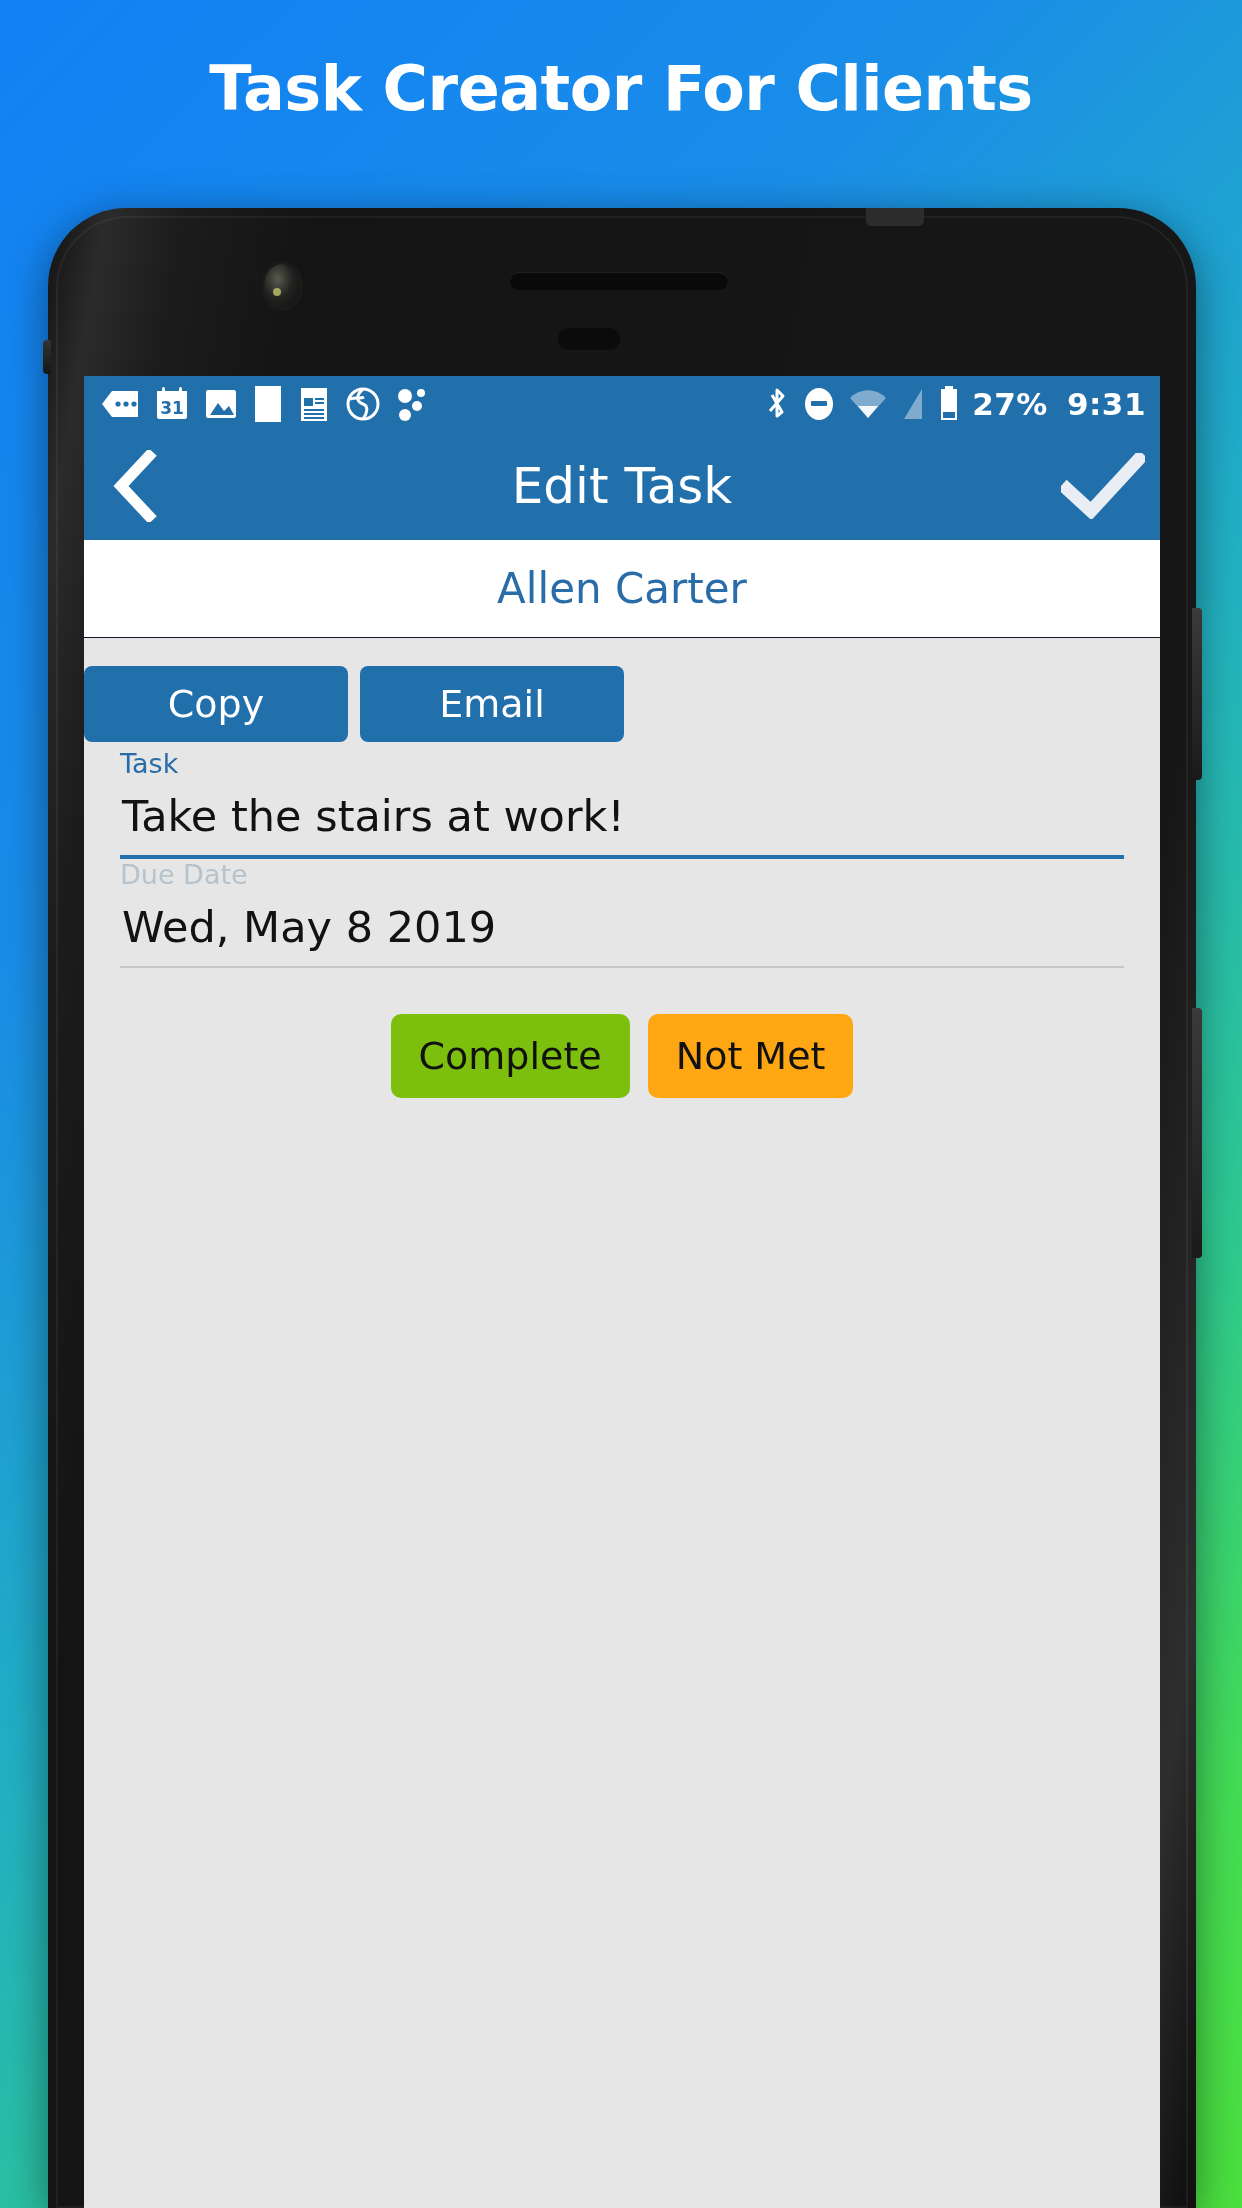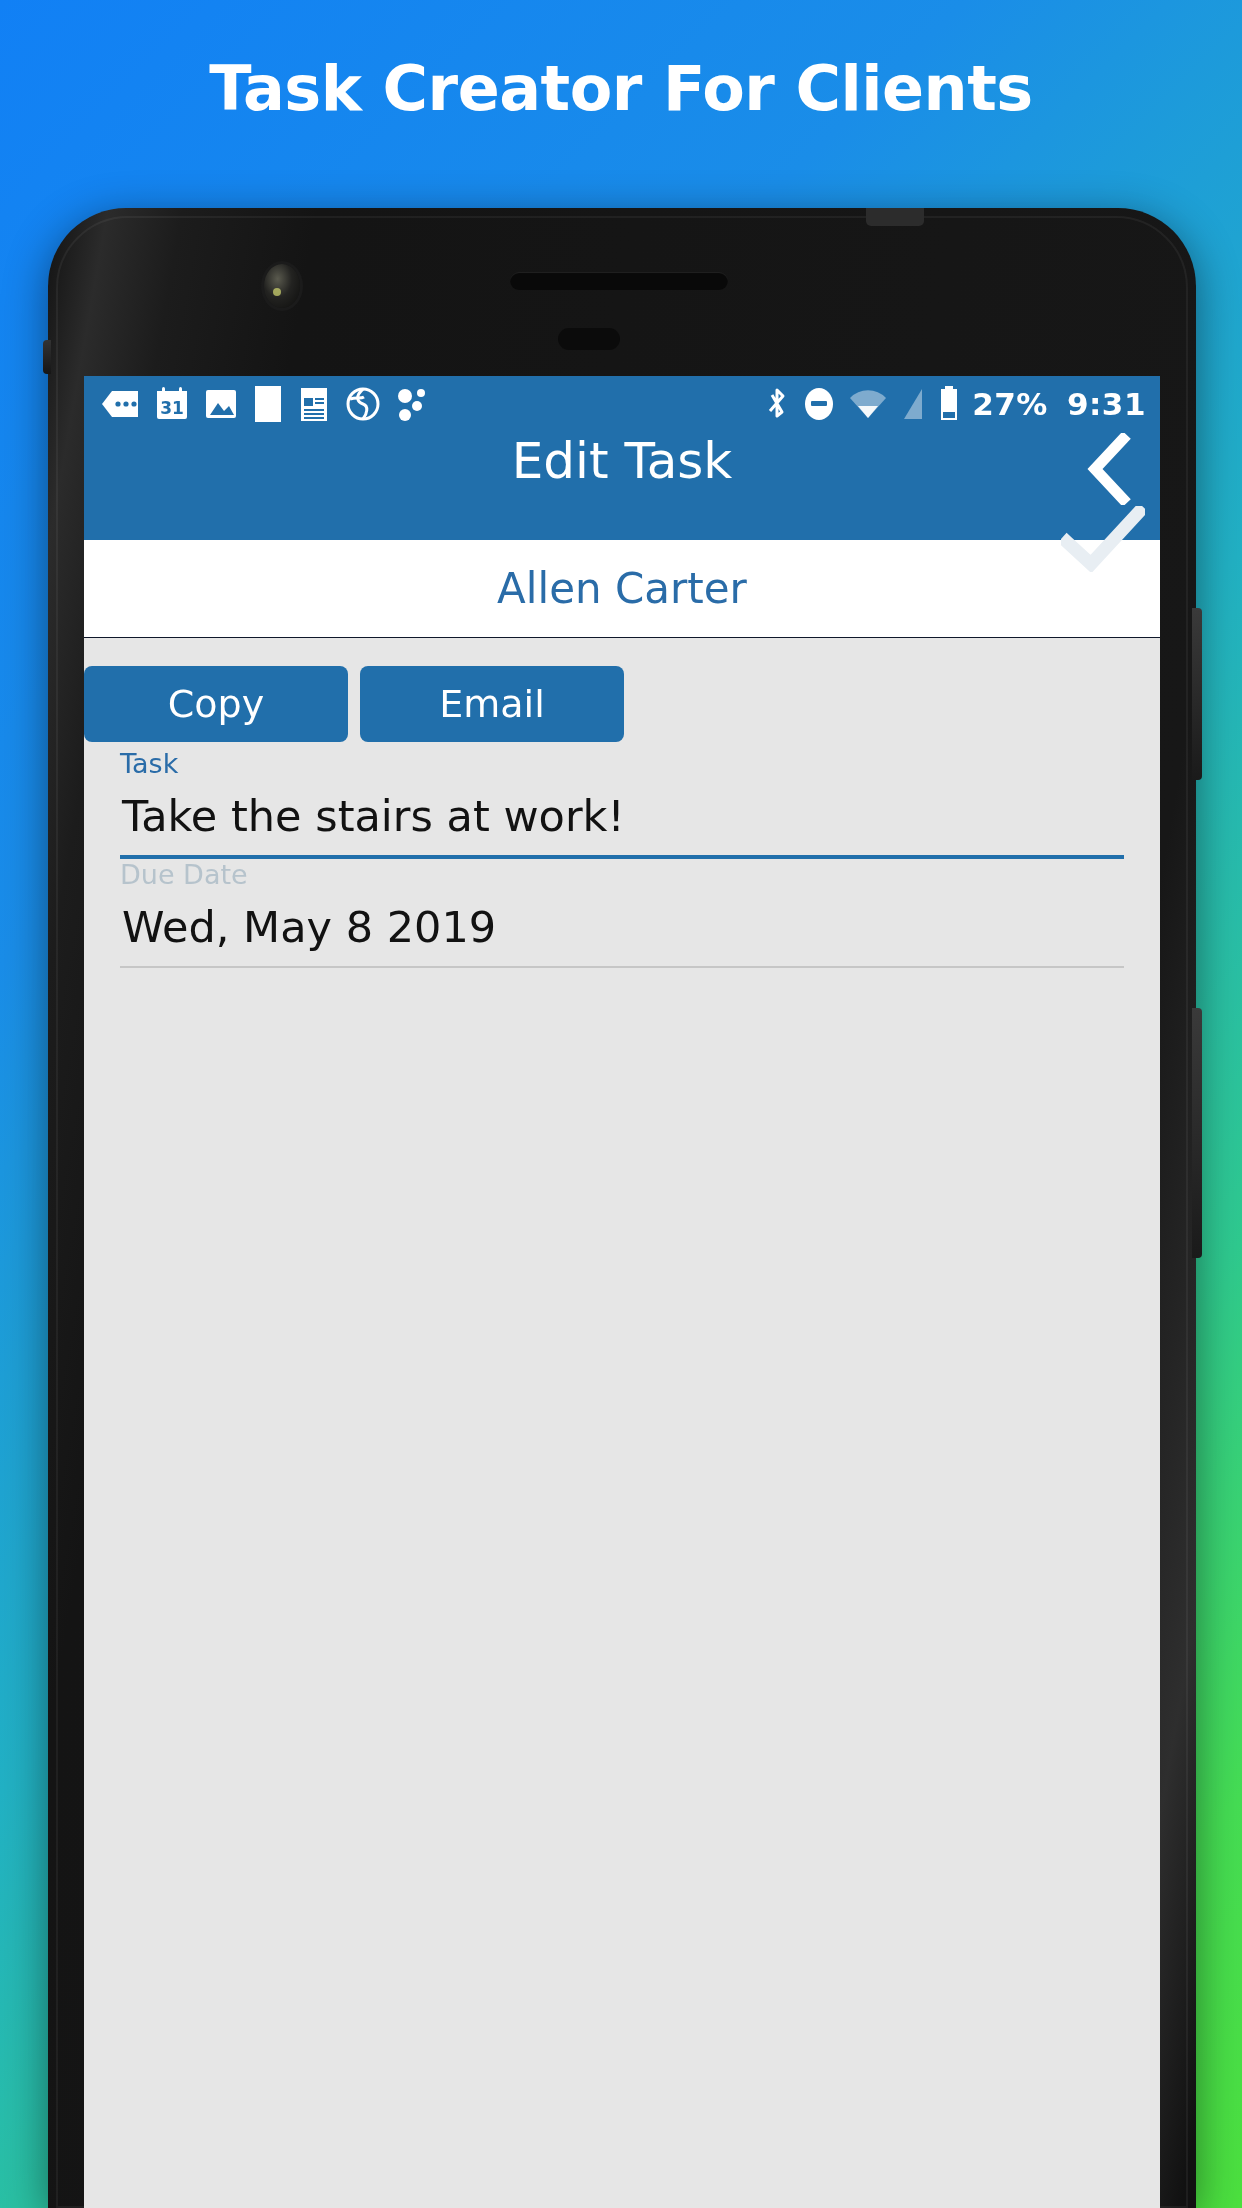--- a/index.html
+++ b/index.html
@@ -122,24 +122,23 @@
     font-family:"DejaVu Sans", sans-serif;
     white-space:nowrap;
   }
   .sb-time { margin-left:6px; }
 
   
   .appbar {
     height:108px;
     background:#216fab;
     display:flex;
-    align-items:flex-end;
+    align-items:center;
     position:relative;
     padding:0 14px;
-    flex-direction:column;
   }
   .back-btn {
     width:74px; height:74px;
     display:flex; align-items:center; justify-content:center;
     flex:0 0 auto;
   }
   .appbar-title {
     position:absolute;
     left:0; right:0;
     text-align:center;
@@ -354,16 +353,20 @@
         <div class="field-value">Take the stairs at work!</div>
         <div class="underline-strong"></div>
       </div>
 
       <div class="field">
         <div class="field-label date">Due Date</div>
         <div class="field-value">Wed, May 8 2019</div>
         <div class="underline-light"></div>
       </div>
 
+      <div class="status-row">
+        <button class="status-btn complete">Complete</button>
+        <button class="status-btn notmet">Not Met</button>
+      </div>
 
     </div>
   </div>
 </div>
 
 </body></html>

